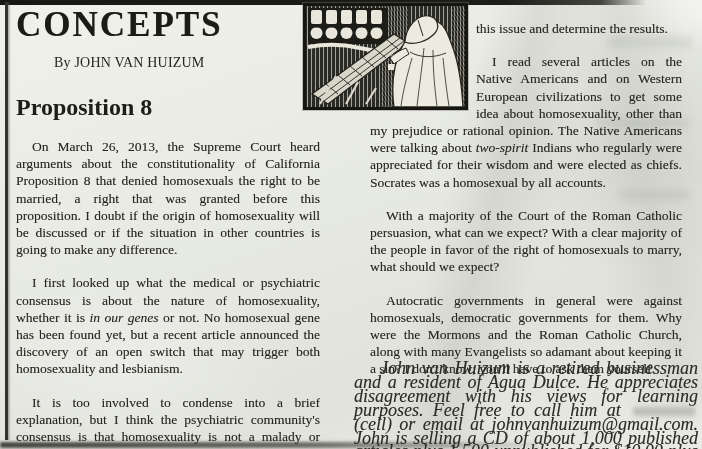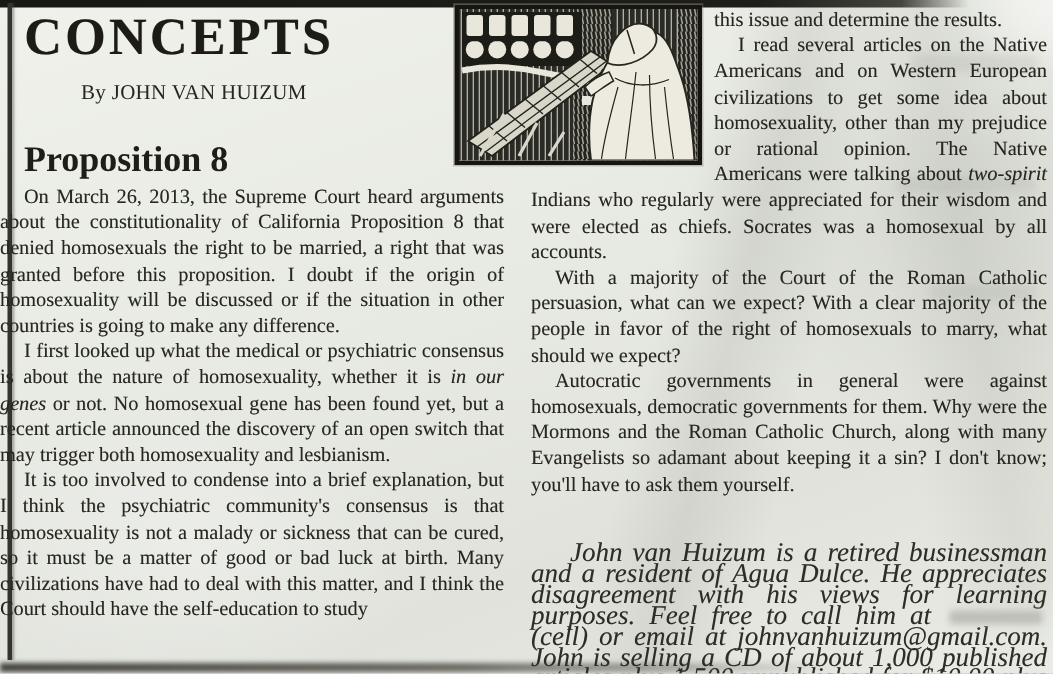--- a/index.html
+++ b/index.html
@@ -40,21 +40,21 @@
 
   
   .illo{position:absolute;left:303px;top:3px;width:165px;height:107px;margin:0;padding:0;
     box-sizing:border-box;border:3px solid #16150f;background:#e9e7dc;
     box-shadow:0 0 0 1px rgba(120,120,110,.4);}
   .illo svg{display:block;width:159px;height:101px;}
 
   
   .col{position:absolute;font-size:13.5px;line-height:17.2px;text-align:justify;
     color:#28271f;text-shadow:.2px .2px .3px rgba(40,38,30,.35);}
-  .col p{margin:0;}
+  .col p{margin:16px;}
   .col p.indent{text-indent:16px;}
   .col-left{left:0;top:122px;width:336px;}
   .col-right{left:354px;top:4px;width:344px;}
   .img-spacer{float:left;width:114px;height:114px;margin-right:8px;}
   em{font-style:italic;}
 
   
   .note{position:absolute;left:354px;top:362px;width:344px;
     font-size:18px;line-height:13.9px;font-style:italic;text-align:justify;
     color:#2d2c25;text-indent:26px;text-shadow:.2px .2px .3px rgba(40,38,30,.3);}

